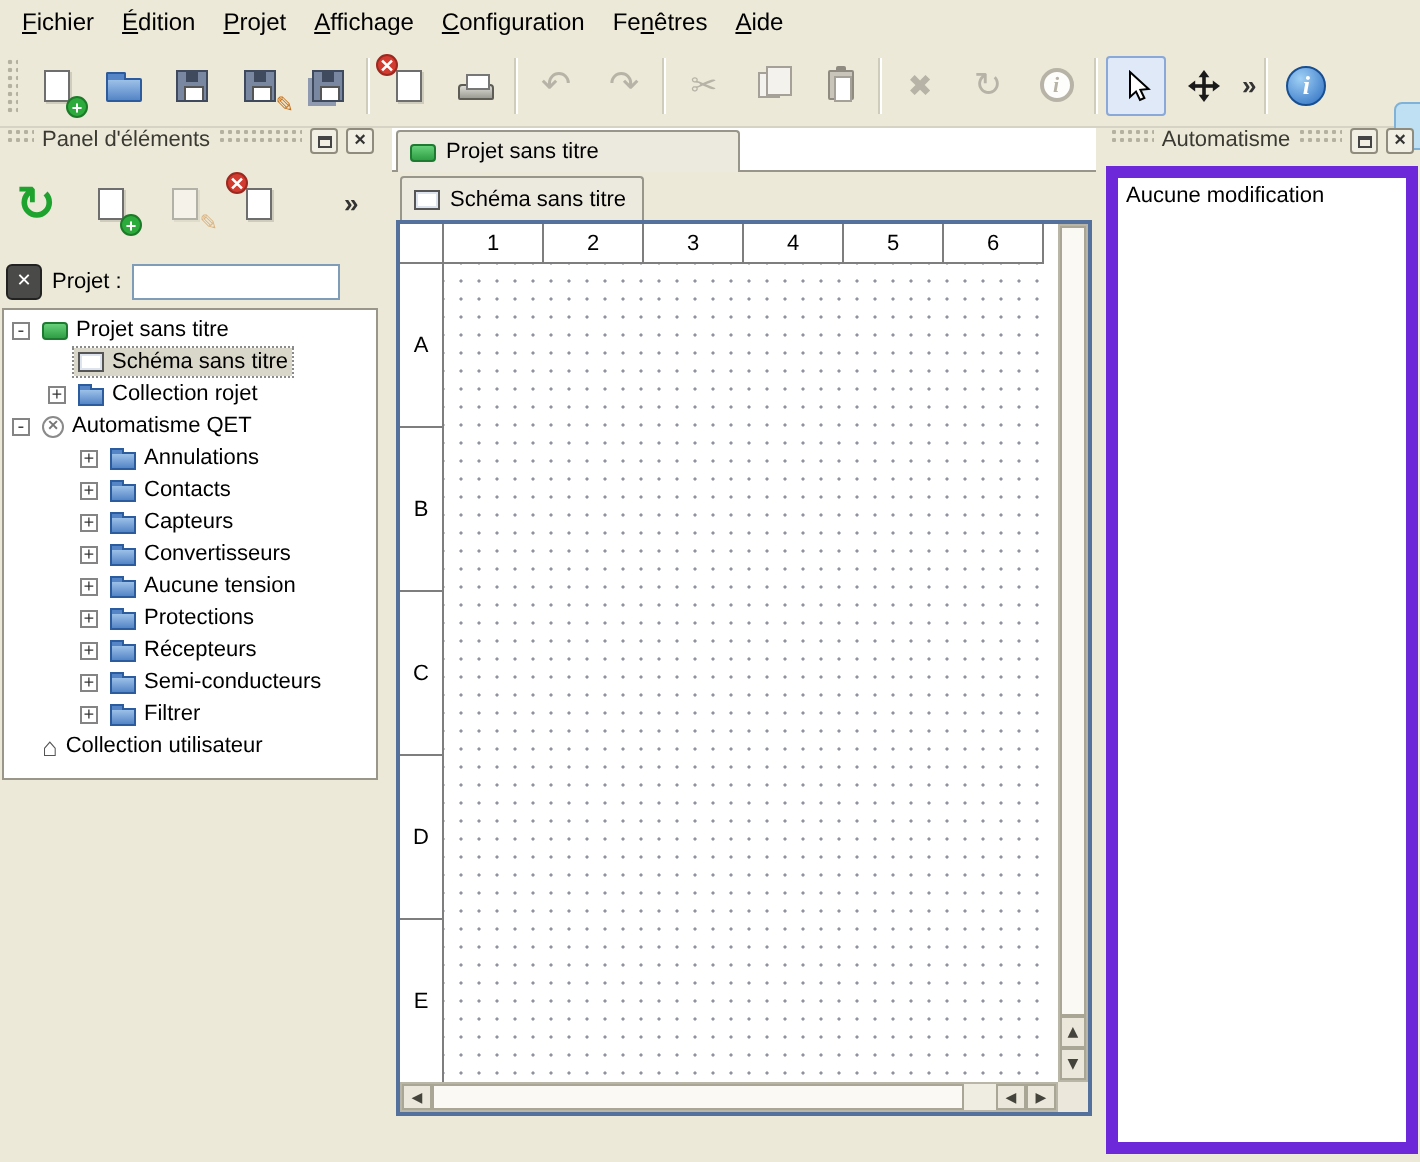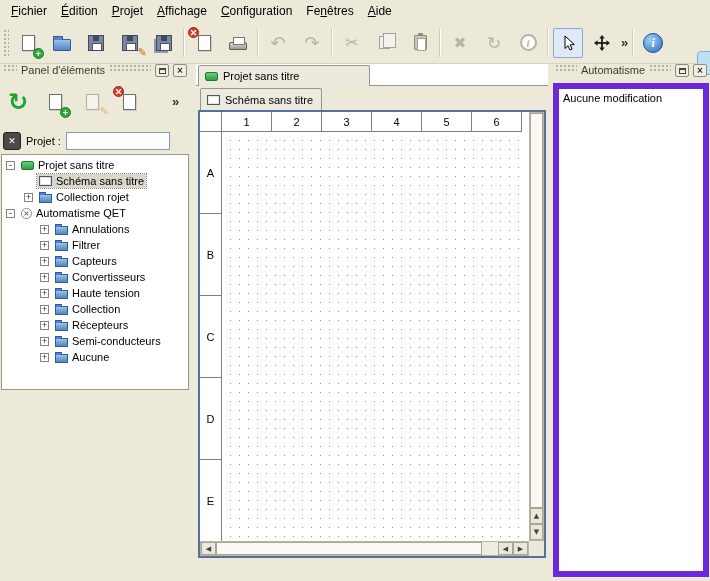--- a/index.html
+++ b/index.html
@@ -362,70 +362,77 @@
         <span class="exp">+</span>
         <span class="core">
           <span class="ti ti-folder"></span>
           <span class="tlabel">Annulations</span>
         </span>
       </div>
       <div class="trow lvl2">
         <span class="exp">+</span>
         <span class="core">
           <span class="ti ti-folder"></span>
+          <span class="tlabel">Contacts</span>
+        </span>
+      </div>
+      <div class="trow lvl2">
+        <span class="exp">+</span>
+        <span class="core">
+          <span class="ti ti-folder"></span>
+          <span class="tlabel">Capteurs</span>
+        </span>
+      </div>
+      <div class="trow lvl2">
+        <span class="exp">+</span>
+        <span class="core">
+          <span class="ti ti-folder"></span>
+          <span class="tlabel">Convertisseurs</span>
+        </span>
+      </div>
+      <div class="trow lvl2">
+        <span class="exp">+</span>
+        <span class="core">
+          <span class="ti ti-folder"></span>
+          <span class="tlabel">Aucune tension</span>
+        </span>
+      </div>
+      <div class="trow lvl2">
+        <span class="exp">+</span>
+        <span class="core">
+          <span class="ti ti-folder"></span>
+          <span class="tlabel">Protections</span>
+        </span>
+      </div>
+      <div class="trow lvl2">
+        <span class="exp">+</span>
+        <span class="core">
+          <span class="ti ti-folder"></span>
+          <span class="tlabel">Récepteurs</span>
+        </span>
+      </div>
+      <div class="trow lvl2">
+        <span class="exp">+</span>
+        <span class="core">
+          <span class="ti ti-folder"></span>
+          <span class="tlabel">Semi-conducteurs</span>
+        </span>
+      </div>
+      <div class="trow lvl2">
+        <span class="exp">+</span>
+        <span class="core">
+          <span class="ti ti-folder"></span>
           <span class="tlabel">Filtrer</span>
         </span>
       </div>
-      <div class="trow lvl2">
-        <span class="exp">+</span>
-        <span class="core">
-          <span class="ti ti-folder"></span>
-          <span class="tlabel">Capteurs</span>
-        </span>
-      </div>
-      <div class="trow lvl2">
-        <span class="exp">+</span>
-        <span class="core">
-          <span class="ti ti-folder"></span>
-          <span class="tlabel">Convertisseurs</span>
-        </span>
-      </div>
-      <div class="trow lvl2">
-        <span class="exp">+</span>
-        <span class="core">
-          <span class="ti ti-folder"></span>
-          <span class="tlabel">Haute tension</span>
-        </span>
-      </div>
-      <div class="trow lvl2">
-        <span class="exp">+</span>
-        <span class="core">
-          <span class="ti ti-folder"></span>
-          <span class="tlabel">Collection</span>
-        </span>
-      </div>
-      <div class="trow lvl2">
-        <span class="exp">+</span>
-        <span class="core">
-          <span class="ti ti-folder"></span>
-          <span class="tlabel">Récepteurs</span>
-        </span>
-      </div>
-      <div class="trow lvl2">
-        <span class="exp">+</span>
-        <span class="core">
-          <span class="ti ti-folder"></span>
-          <span class="tlabel">Semi-conducteurs</span>
-        </span>
-      </div>
-      <div class="trow lvl2">
-        <span class="exp">+</span>
-        <span class="core">
-          <span class="ti ti-folder"></span>
-          <span class="tlabel">Aucune</span>
+      <div class="trow lvl0">
+        <span class="exp sp"></span>
+        <span class="core">
+          <span class="ti ti-home"></span>
+          <span class="tlabel">Collection utilisateur</span>
         </span>
       </div>
     </div>
   </div>
 
   <div id="central">
     <div id="tabbar">
       <div id="project-tab">
         <span class="ti ti-project"></span>
         <span>Projet sans titre</span>

